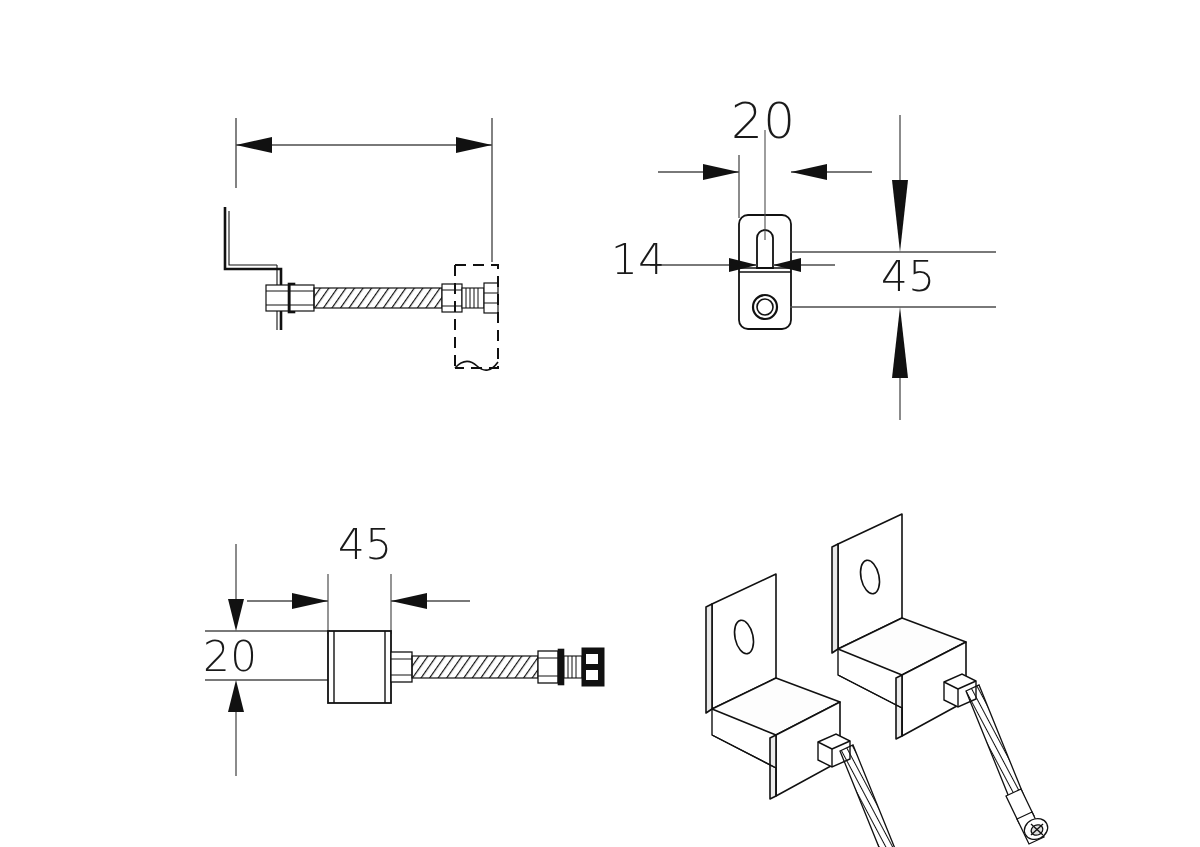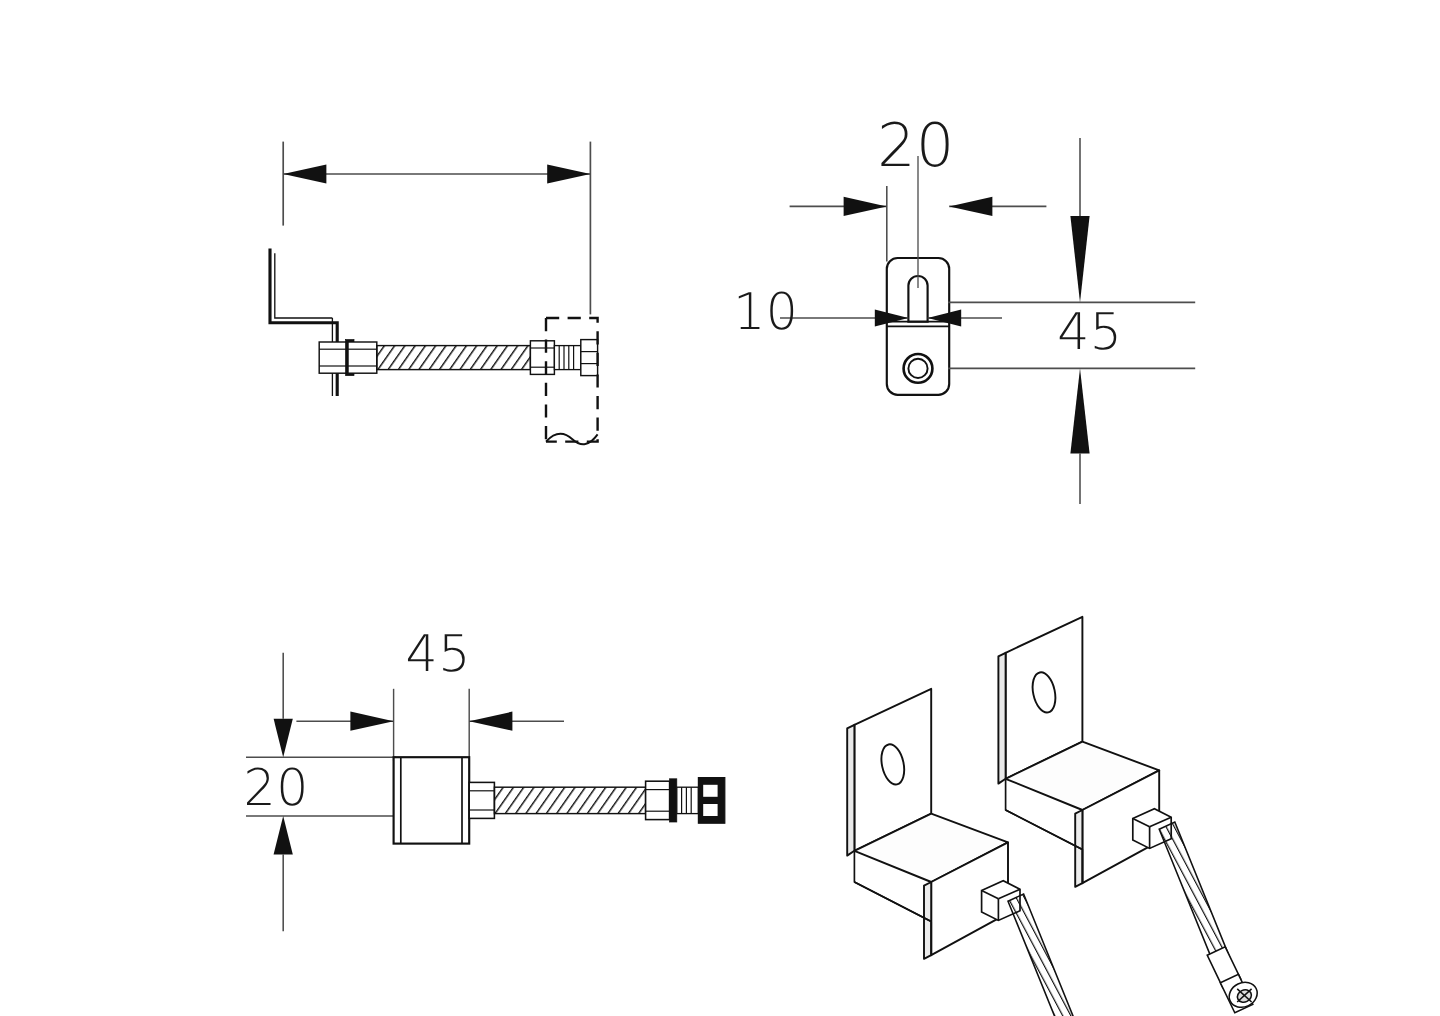--- a/index.html
+++ b/index.html
@@ -121,21 +121,21 @@
       <line x1="200" y1="252" x2="406" y2="252" stroke-width="1.3"></line>
       <line x1="200" y1="307" x2="406" y2="307" stroke-width="1.3"></line>
       <line x1="310" y1="115" x2="310" y2="180" stroke-width="1.3"></line>
       <line x1="310" y1="378" x2="310" y2="420" stroke-width="1.3"></line>
     </g>
     <polygon points="310,252 302,180 318,180" fill="#111"></polygon>
     <polygon points="310,307 302,378 318,378" fill="#111"></polygon>
   </svg>
 
   <div class="dim-text" style="left:731px;top:96px;font-size:50px;">20</div>
-  <div class="dim-text" style="left:611px;top:239px;font-size:42px;">10</div>
+  <div class="dim-text" style="left:611px;top:239px;font-size:42px;">14</div>
   <div class="dim-text" style="left:881px;top:256px;font-size:42px;">45</div>
 
   <svg class="view" style="left:0;top:424px;width:640px;height:423px" viewBox="0 0 640 423">
 
     <g stroke="#4d4d4d" fill="none">
       <line x1="205" y1="207" x2="330" y2="207" stroke-width="1.3"></line>
       <line x1="205" y1="256" x2="330" y2="256" stroke-width="1.3"></line>
       <line x1="236" y1="120" x2="236" y2="175" stroke-width="1.3"></line>
       <line x1="236" y1="288" x2="236" y2="352" stroke-width="1.3"></line>
     </g>

